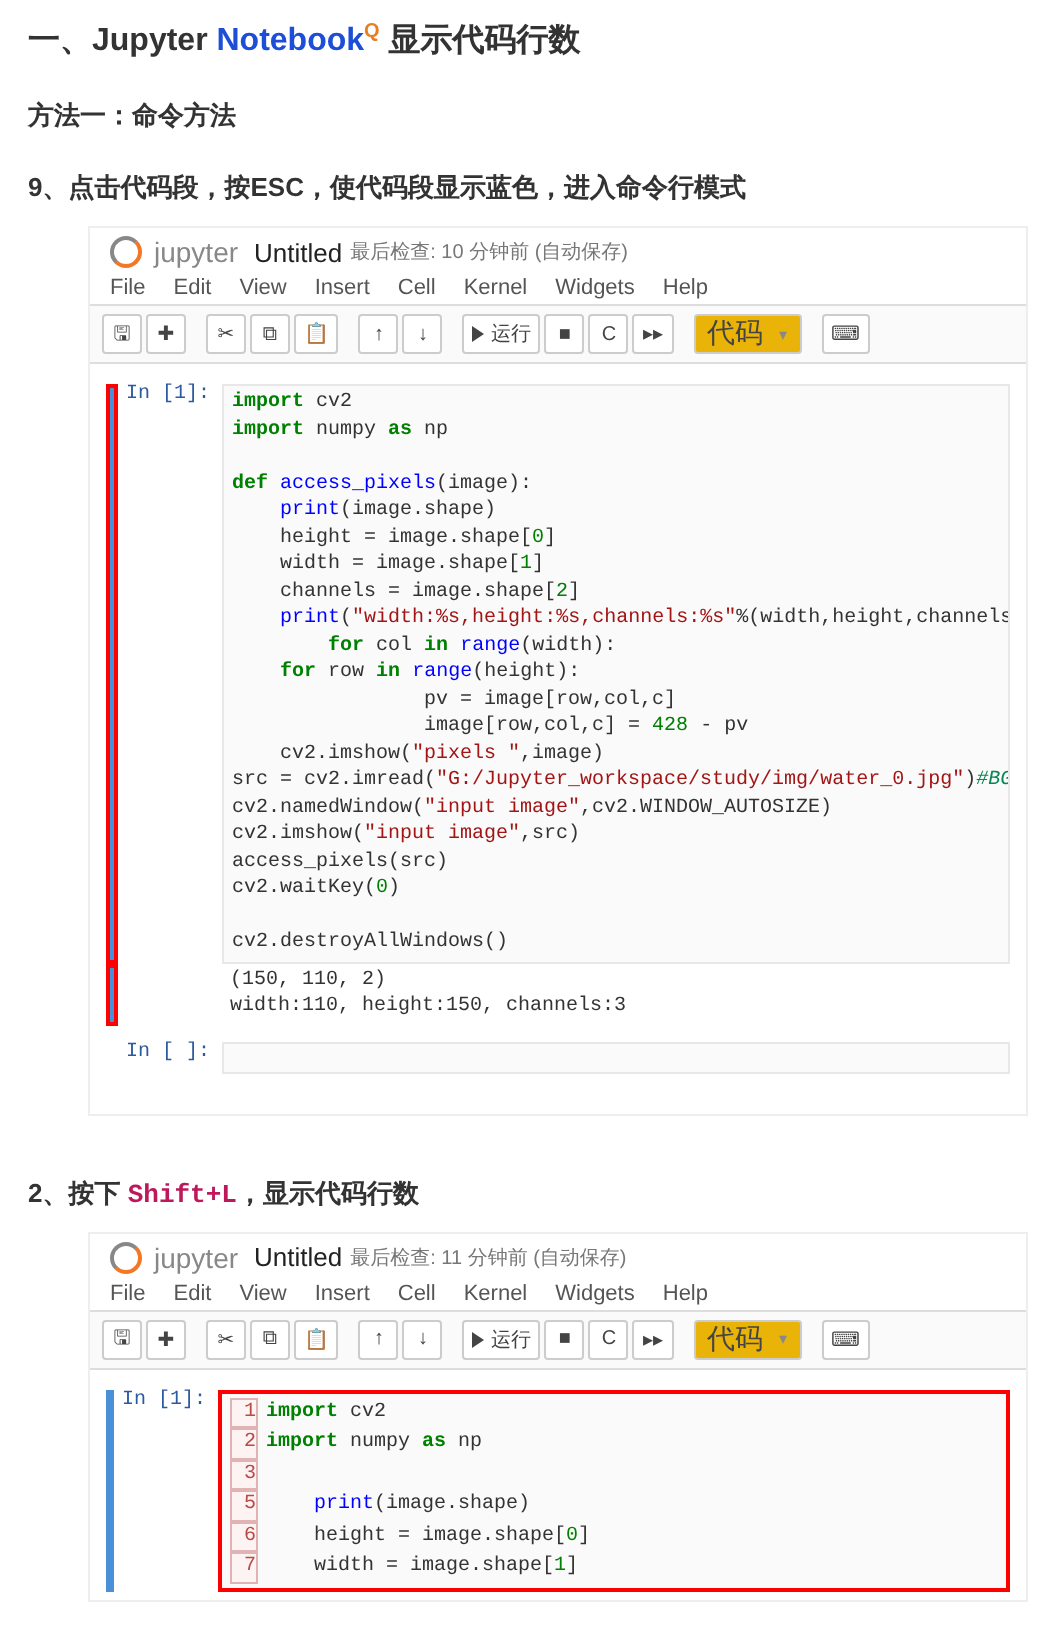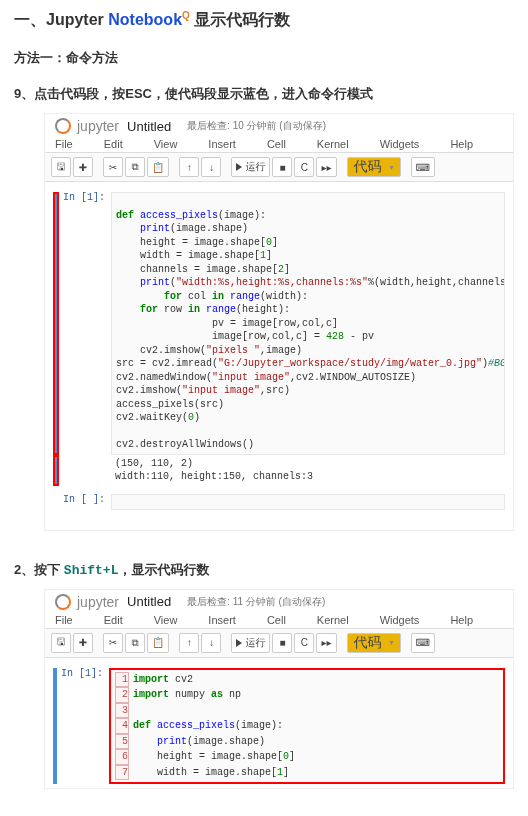--- a/index.html
+++ b/index.html
@@ -3,29 +3,29 @@
 <meta charset="utf-8">
 <style>
   * { box-sizing: border-box; margin: 0; padding: 0; }
   body { font-family: "Microsoft YaHei", Arial, sans-serif; background: #fff; color: #333; font-size: 14px; width: 528px; }
   .wrap { padding: 10px 14px; }
   h1 { font-size: 16px; font-weight: bold; margin-bottom: 18px; }
   h1 .hi { color: #1d4ed8; }
   h1 .q { color: #e67e22; font-size: 10px; vertical-align: super; }
   .sub { font-size: 13px; font-weight: bold; margin-bottom: 18px; }
   .step { font-size: 13px; font-weight: bold; margin-bottom: 10px; }
-  .step .hi { color: #0f766e; font-family: "Courier New", monospace; }
+  .step .hi { color: #be185d; font-family: "Courier New", monospace; }
 
   .shot { margin-left: 30px; border: 1px solid #eee; position: relative; background: #fff; margin-bottom: 30px; }
   .nbhead { display: flex; align-items: center; padding: 4px 10px 2px 10px; }
   .nbhead .logo { width: 16px; height: 16px; border: 2px solid #f37726; border-radius: 50%; border-top-color: #888; border-left-color: #888; margin-right: 6px; }
   .nbhead .jword { color: #888; font-size: 14px; font-family: "Helvetica Neue", Arial; }
   .nbhead .title { color: #222; font-size: 13px; margin-left: 8px; }
-  .nbhead .meta { color: #777; font-size: 10px; margin-left: 16px; }
-  .menubar { padding: 2px 10px; font-size: 11px; color: #555; display: flex; gap: 31px; border-bottom: 1px solid #ddd; }
+  .nbhead .meta { color: #777; font-size: 10px; margin-left: 4px; }
+  .menubar { padding: 2px 10px; font-size: 11px; color: #555; display: flex; gap: 14px; border-bottom: 1px solid #ddd; }
   .toolbar { padding: 4px 6px; display: flex; align-items: center; gap: 2px; border-bottom: 1px solid #ddd; background: #fafafa; }
   .tbtn { border: 1px solid #ccc; background: #fff; font-size: 10px; color: #444; height: 20px; min-width: 20px; padding: 0 4px; display: flex; align-items: center; justify-content: center; border-radius: 2px; }
   .tsel { border: 1px solid #ccc; background: #eab308; font-size: 14px; color: #444; height: 20px; padding: 0 6px; display: flex; align-items: center; border-radius: 2px; }
   .tsel::after { content: "▾"; margin-left: 8px; font-size: 8px; color: #888; }
   .tgap { width: 6px; }
   .run .play { display:inline-block; width:0;height:0;border-left:6px solid #444;border-top:4px solid transparent;border-bottom:4px solid transparent; margin-right:3px;}
 
   .cells { padding: 10px 8px 20px 8px; font-family: "Consolas","Courier New",monospace; font-size: 10px; }
   .cell { display: flex; }
   .selbar { width: 6px; background: #4a90d9; border: 2px solid red; margin-right: 4px; }
@@ -94,20 +94,22 @@
       <div class="tsel">代码</div>
       <div class="tgap"></div>
       <div class="tbtn">⌨</div>
     </div>
 
     <div class="cells">
       <div class="cell">
         <div class="selbar"></div>
         <div class="prompt">In [1]:</div>
         <div class="code">
+<span class="ln"><span class="kw">import</span> cv2</span>
+<span class="ln"><span class="kw">import</span> numpy <span class="kw">as</span> np</span>
 <span class="ln"> </span>
 <span class="ln"><span class="kw">def</span> <span class="fn">access_pixels</span>(image):</span>
 <span class="ln">    <span class="fn">print</span>(image.shape)</span>
 <span class="ln">    height = image.shape[<span class="num">0</span>]</span>
 <span class="ln">    width = image.shape[<span class="num">1</span>]</span>
 <span class="ln">    channels = image.shape[<span class="num">2</span>]</span>
 <span class="ln">    <span class="fn">print</span>(<span class="str">"width:%s,height:%s,channels:%s"</span>%(width,height,channels))</span>
 <span class="ln">        <span class="kw">for</span> col <span class="kw">in</span> <span class="fn">range</span>(width):</span>
 <span class="ln">    <span class="kw">for</span> row <span class="kw">in</span> <span class="fn">range</span>(height):</span>
 <span class="ln">                pv = image[row,col,c]</span>
@@ -184,21 +186,20 @@
     </div>
 
     <div class="cells" style="padding-bottom:4px;">
       <div class="cell">
         <div class="selbar n" style="background:#4a90d9;width:4px;"></div>
         <div class="prompt">In [1]:</div>
         <div class="code" style="border:2px solid red;">
 <span class="ln"><span class="gut">1</span><span class="kw">import</span> cv2</span>
 <span class="ln"><span class="gut">2</span><span class="kw">import</span> numpy <span class="kw">as</span> np</span>
 <span class="ln"><span class="gut">3</span></span>
-<span class="ln"><span class="gut">4</span><span class="kw">def</span> <span class="fn">access_pixels</span>(image):</span>
 <span class="ln"><span class="gut">5</span>    <span class="fn">print</span>(image.shape)</span>
 <span class="ln"><span class="gut">6</span>    height = image.shape[<span class="num">0</span>]</span>
 <span class="ln"><span class="gut">7</span>    width = image.shape[<span class="num">1</span>]</span>
 
         </div>
       </div>
     </div>
   </div>
 </div>
 

